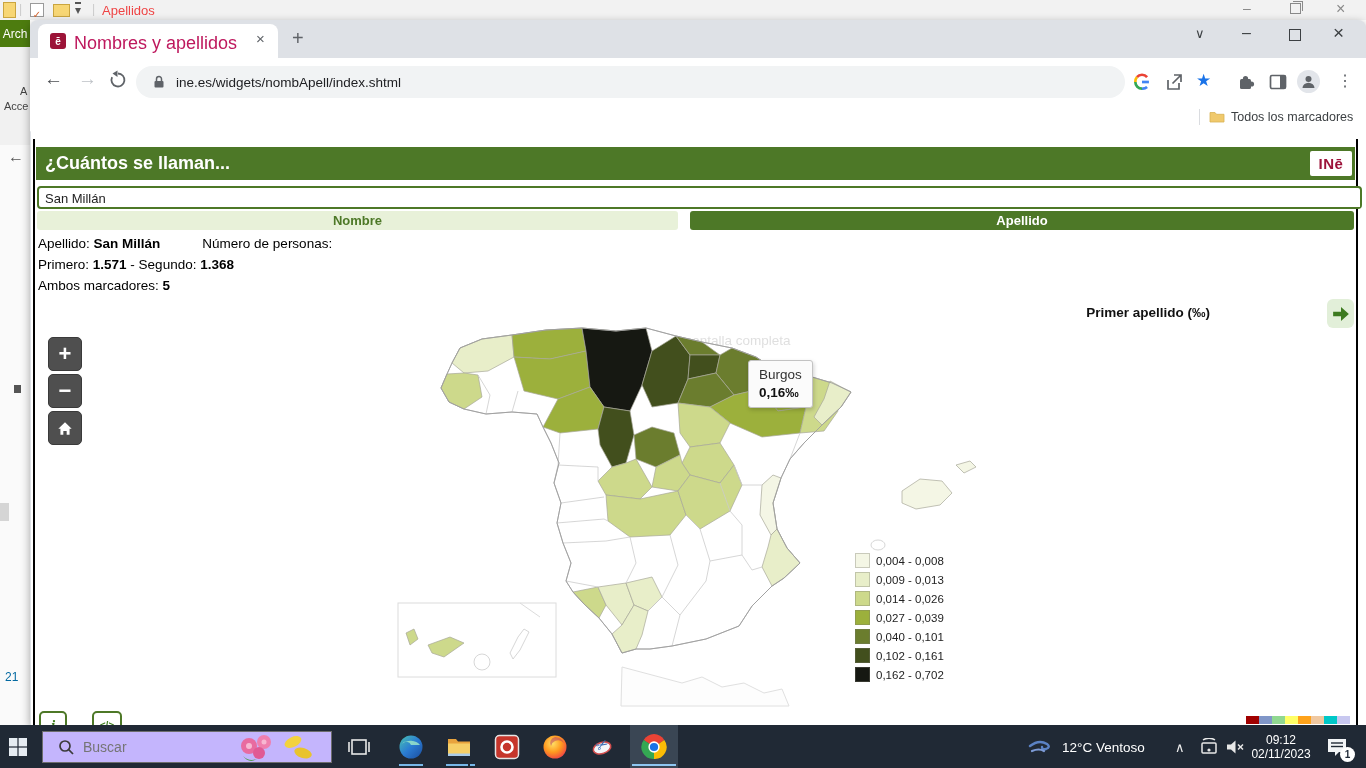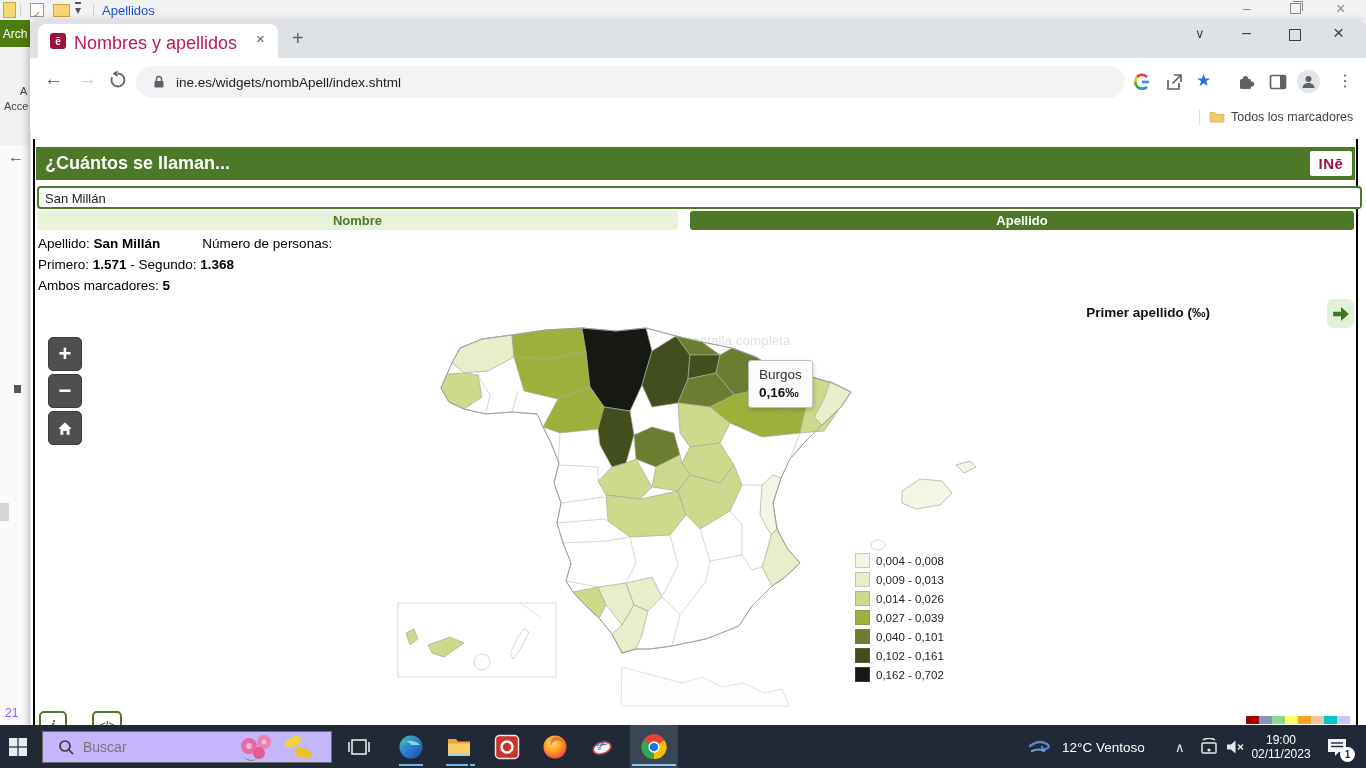--- a/index.html
+++ b/index.html
@@ -54,38 +54,38 @@
   <div>
     <div class="abs bgtitle" style="left:0;top:0;width:1366px;height:20px;"></div>
     <div class="abs" style="left:3px;top:2px;width:11px;height:14px;background:#f7d674;border:1px solid #caa53f;"></div>
     <span class="abs" style="left:19px;top:2px;color:#ccc;font-size:12px;">|</span>
     <div class="abs" style="left:30px;top:3px;width:12px;height:12px;background:#fff;border:1px solid #9a9a9a;text-align:center;">
       <span style="color:#d2622a;font-size:10px;line-height:12px;">✓</span>
     </div>
     <div class="abs" style="left:53px;top:4px;width:15px;height:11px;background:#f7d674;border:1px solid #caa53f;"></div>
     <span class="abs" style="left:75px;top:2px;color:#555;font-size:12px;border-top:2px solid #555;line-height:13px;">▾</span>
     <span class="abs" style="left:92px;top:2px;color:#ccc;font-size:12px;">|</span>
-    <span class="abs" style="left:102px;top:3px;font-size:13px;color:#1d4ed8;">Apellidos</span>
+    <span class="abs" style="left:102px;top:3px;font-size:13px;color:#ef4444;">Apellidos</span>
     <span class="abs" style="left:1243px;top:0px;color:#8a8a8a;font-size:14px;">–</span>
     <div class="abs" style="left:1290px;top:3px;width:9px;height:9px;border:1px solid #8a8a8a;background:#f2f2f2;">
       <div style="position:absolute;left:2px;top:-3px;width:9px;height:9px;border:1px solid #8a8a8a;border-bottom:none;border-left:none;"></div>
     </div>
     <span class="abs" style="left:1336px;top:0px;color:#8a8a8a;font-size:16px;">×</span>
 
     <div class="abs word-filetab ctr" style="left:0;top:20px;width:30px;height:27px;">
       <span>Arch</span>
     </div>
     <div class="abs" style="left:0;top:47px;width:30px;height:98px;background:#f1f1f1;border-right:1px solid #dcdcdc;"></div>
     <span class="abs" style="left:20px;top:85px;font-size:11px;color:#444;">A</span>
     <span class="abs" style="left:4px;top:100px;font-size:11px;color:#444;">Acce</span>
     <div class="abs" style="left:0;top:145px;width:30px;height:580px;background:#fafafa;border-right:1px solid #d0d0d0;"></div>
     <span class="abs" style="left:8px;top:148px;font-size:16px;color:#555;">←</span>
     <div class="abs" style="left:14px;top:385px;width:7px;height:8px;background:#555;"></div>
     <div class="abs" style="left:0;top:503px;width:9px;height:18px;background:#d5d5d5;"></div>
-    <span class="abs" style="left:5px;top:706px;font-size:12px;color:#8b5cf6;">21</span>
+    <span class="abs" style="left:5px;top:670px;font-size:12px;color:#0369a1;">21</span>
   </div>
 
   <div>
     <div class="abs cwin" style="left:30px;top:20px;width:1336px;height:705px;"></div>
 
     <div class="abs tab" style="left:38px;top:24px;width:240px;height:34px;">
       <div class="abs ctr" style="left:12px;top:9px;width:16px;height:16px;background:#9c1338;border-radius:3px;color:#fff;font-size:10px;font-weight:bold;">ē</div>
       <span class="abs tab-title" style="left:36px;top:9px;width:170px;">Nombres y apellidos</span>
       <span class="abs" style="left:218px;top:6px;font-size:15px;color:#5f6368;">×</span>
     </div>
@@ -411,21 +411,21 @@
       </svg>
     </div>
     <div class="abs" style="left:1225px;top:738px;width:22px;height:18px;z-index:10;">
       <svg width="22" height="18" viewBox="0 0 22 18">
         <polygon points="2,6.5 6,6.5 10.5,2.5 10.5,15.5 6,11.5 2,11.5" fill="#e8e8e8"></polygon>
         <line x1="13" y1="6.5" x2="18" y2="11.5" stroke="#e8e8e8" stroke-width="1.5"></line>
         <line x1="18" y1="6.5" x2="13" y2="11.5" stroke="#e8e8e8" stroke-width="1.5"></line>
       </svg>
     </div>
     <div class="abs wtime" style="left:1245px;top:733px;width:72px;z-index:10;">
-      <div>19:00</div>
+      <div>09:12</div>
       <div>02/11/2023</div>
     </div>
     <div class="abs" style="left:1326px;top:737px;width:28px;height:24px;z-index:10;">
       <svg width="22" height="20" viewBox="0 0 22 20">
         <path d="M2,2 h18 v13 h-7 l-4,4 v-4 h-7 z" fill="#f2f4f6"></path>
         <line x1="5" y1="6" x2="17" y2="6" stroke="#202935" stroke-width="1.4"></line>
         <line x1="5" y1="9.5" x2="17" y2="9.5" stroke="#202935" stroke-width="1.4"></line>
       </svg>
       <div class="ctr" style="position:absolute;left:14px;top:10px;width:15px;height:15px;border-radius:50%;background:#fff;color:#1f2937;font-size:10px;font-weight:bold;">
         <span>1</span>

